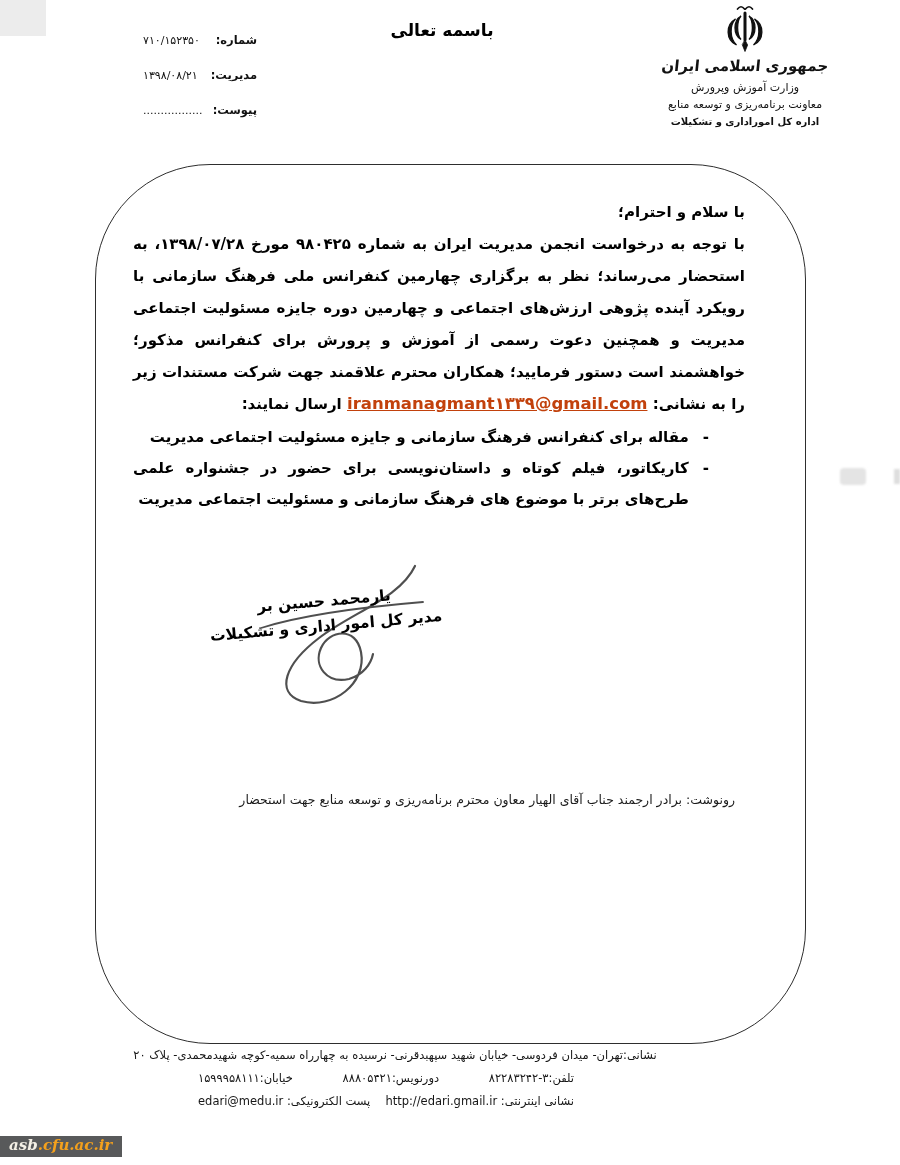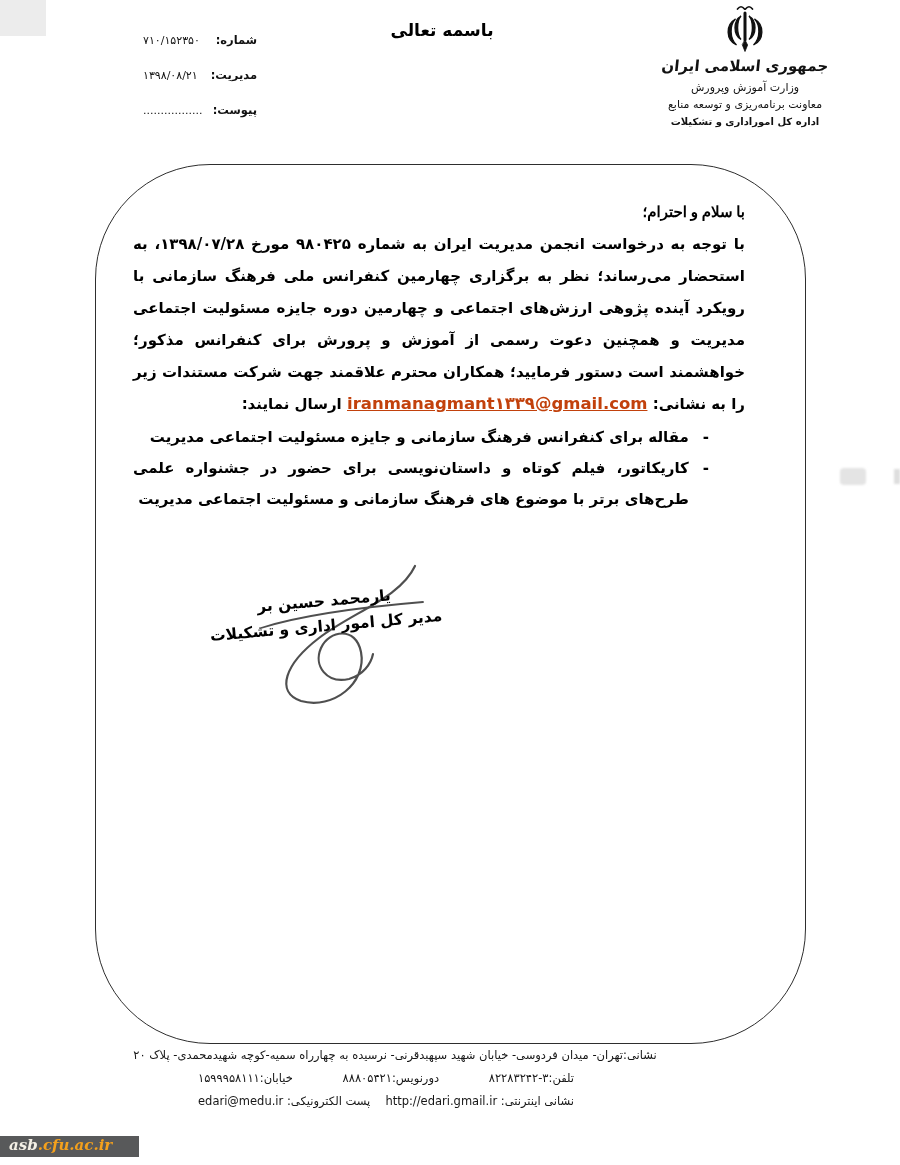--- a/index.html
+++ b/index.html
@@ -26,21 +26,21 @@
   .org-country{font-weight:700;font-size:15px;margin-top:1px;transform:skewX(-6deg);}
   .org-ministry{font-size:11px;margin-top:6px;}
   .org-deputy{font-size:11px;margin-top:4px;}
   .org-office{font-size:10px;font-weight:700;margin-top:5px;}
 
   
   .letter-frame{position:absolute;left:95px;top:164px;width:709px;height:878px;border:1.4px solid #2e2e2e;border-radius:115px;}
 
   
   .letter-body{position:absolute;left:133px;top:196px;width:612px;direction:rtl;font-size:15px;font-weight:700;line-height:32px;color:#000;}
-  .greeting{text-align:right;font-family:Liberation Serif, serif;}
+  .greeting{text-align:right;}
   .para{text-align:justify;}
   .email-link{color:#c2410c;text-decoration:underline;font-size:16.5px;font-weight:700;}
   .bullets{margin-top:2px;padding-right:36px;}
   .bullet-item{display:flex;gap:14px;line-height:31px;text-align:justify;}
   .bullet-dash{flex:0 0 auto;font-weight:700;}
 
   
   .sig-scribble{position:absolute;left:225px;top:560px;width:215px;height:150px;}
   .sig-text{position:absolute;left:190px;top:592px;width:270px;text-align:center;transform:rotate(-5deg);direction:rtl;color:#000;}
   .sig-name{font-weight:700;font-size:15.5px;}
@@ -49,21 +49,21 @@
   
   .cc-note{position:absolute;right:165px;top:792px;direction:rtl;font-size:12.5px;color:#1a1a1a;}
 
   
   .footer{position:absolute;left:92px;top:1048px;width:606px;direction:rtl;font-size:11.5px;color:#161616;}
   .f-line1{text-align:center;}
   .f-line2,.f-line3{display:flex;justify-content:space-between;padding:0 124px 0 106px;margin-top:9px;}
   .ltr{direction:ltr;unicode-bidi:embed;}
 
   
-  .watermark{position:absolute;left:0;top:1136px;background:#58595a;padding:1px 27px 3px 9px;font-family:"DejaVu Serif",serif;font-style:italic;font-weight:700;font-size:15px;line-height:17px;}
+  .watermark{position:absolute;left:0;top:1136px;background:#58595a;padding:1px 10px 3px 9px;font-family:"DejaVu Serif",serif;font-style:italic;font-weight:700;font-size:15px;line-height:17px;}
   .wm-prefix{color:#f4f0e6;}
   .wm-suffix{color:#f5a11c;}
 </style>
 </head>
 <body>
 
 <div class="page">
 
   <div class="artifact-tl"></div>
   <div class="artifact-r1"></div>
@@ -132,20 +132,21 @@
     <g fill="none" stroke="#3c3c3c" stroke-linecap="round" opacity="0.9">
       <path d="M190 6 C175 38 128 52 94 78 C60 104 50 132 76 141 C108 150 142 123 136 92 C131 66 104 70 96 88 C88 106 102 124 124 119 C138 115 146 104 148 94" stroke-width="2.2"></path>
       <path d="M36 68 C80 54 150 46 198 42" stroke-width="1.8"></path>
     </g>
   </svg>
   <div class="sig-text">
     <div class="sig-name">یارمحمد حسین بر</div>
     <div class="sig-title">مدیر کل امور اداری و تشکیلات</div>
   </div>
 
+  <div class="cc-note">رونوشت: برادر ارجمند جناب آقای الهیار معاون محترم برنامه‌ریزی و توسعه منابع جهت استحضار</div>
 
   <div class="footer">
     <div class="f-line1">نشانی:تهران- میدان فردوسی- خیابان شهید سپهبدقرنی- نرسیده به چهارراه سمیه-کوچه شهیدمحمدی- پلاک ۲۰</div>
     <div class="f-line2">
       <span>تلفن:۳-۸۲۲۸۳۲۴۲</span>
       <span>دورنویس:۸۸۸۰۵۴۲۱</span>
       <span>خیابان:۱۵۹۹۹۵۸۱۱۱</span>
     </div>
     <div class="f-line3">
       <span>

